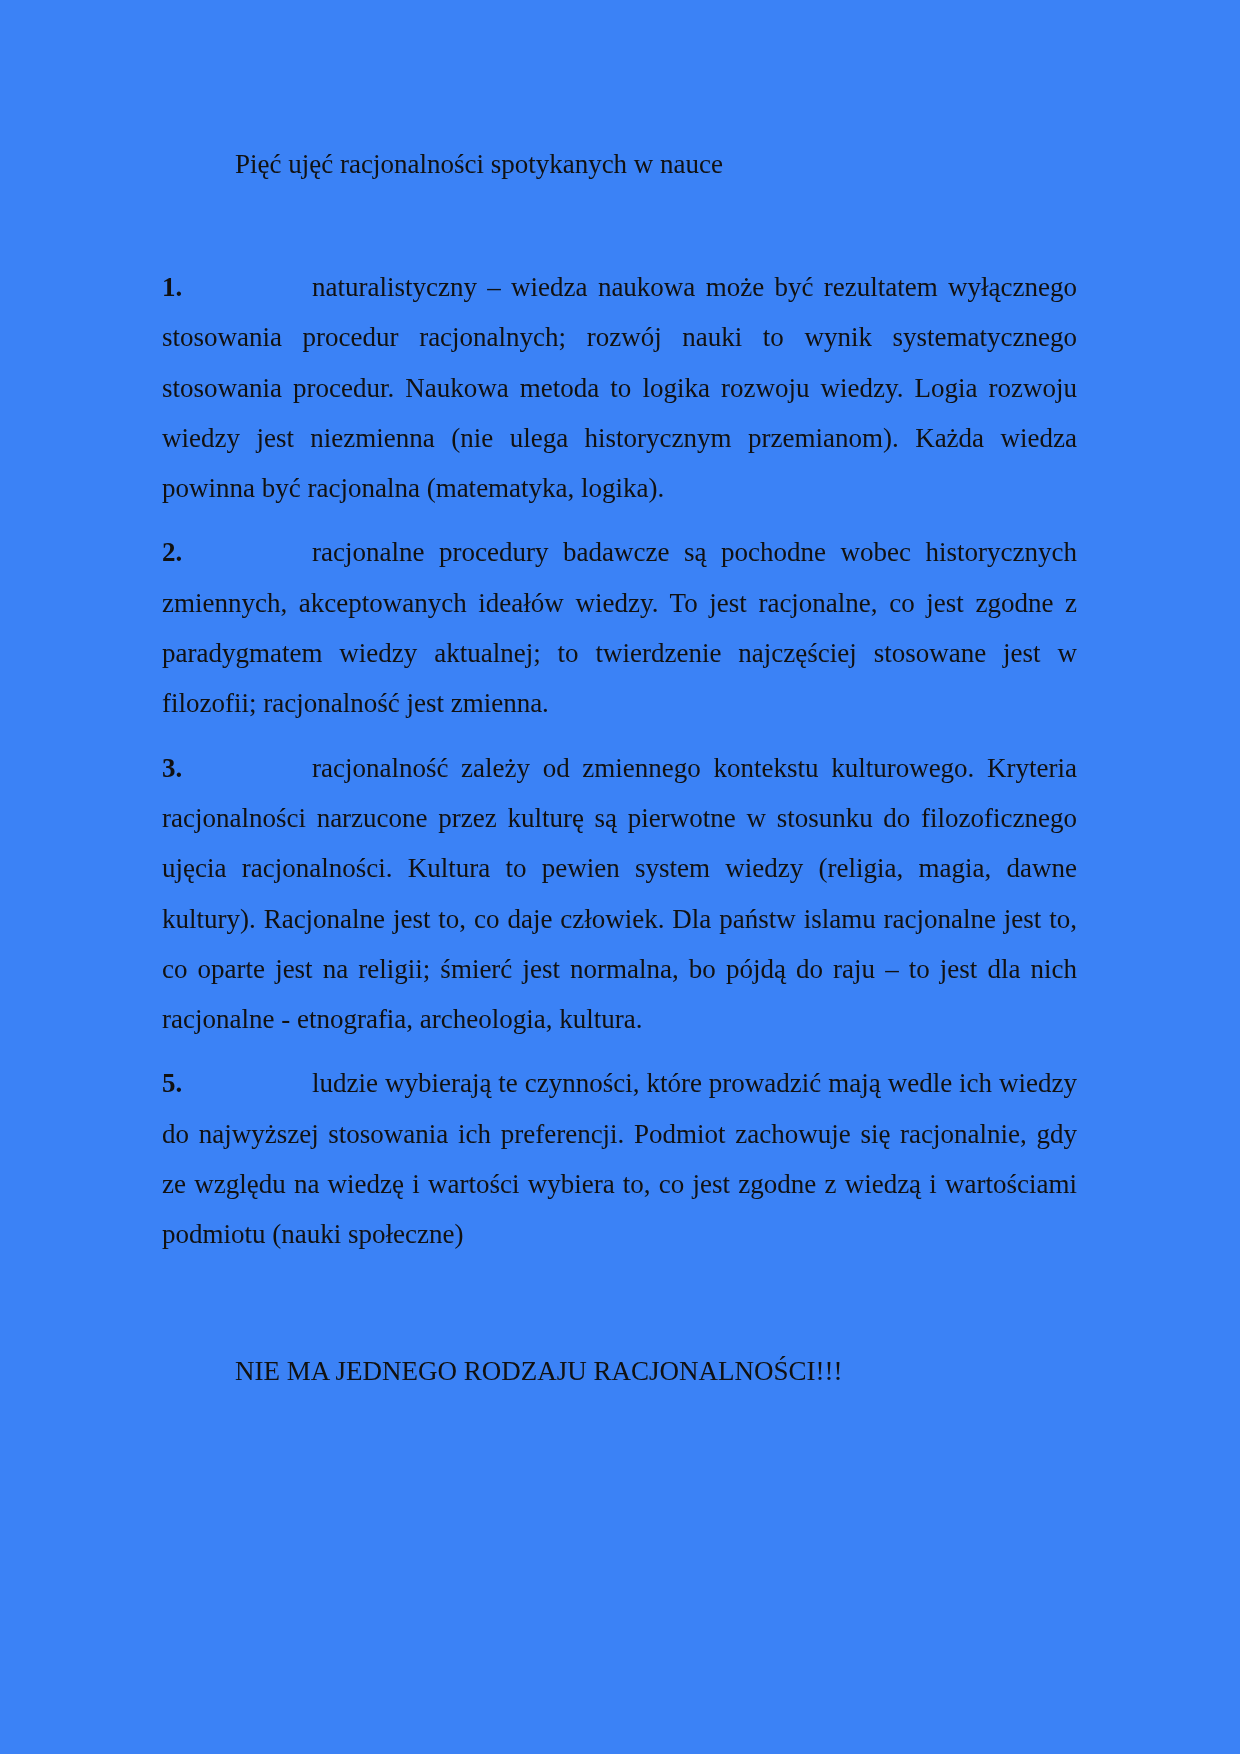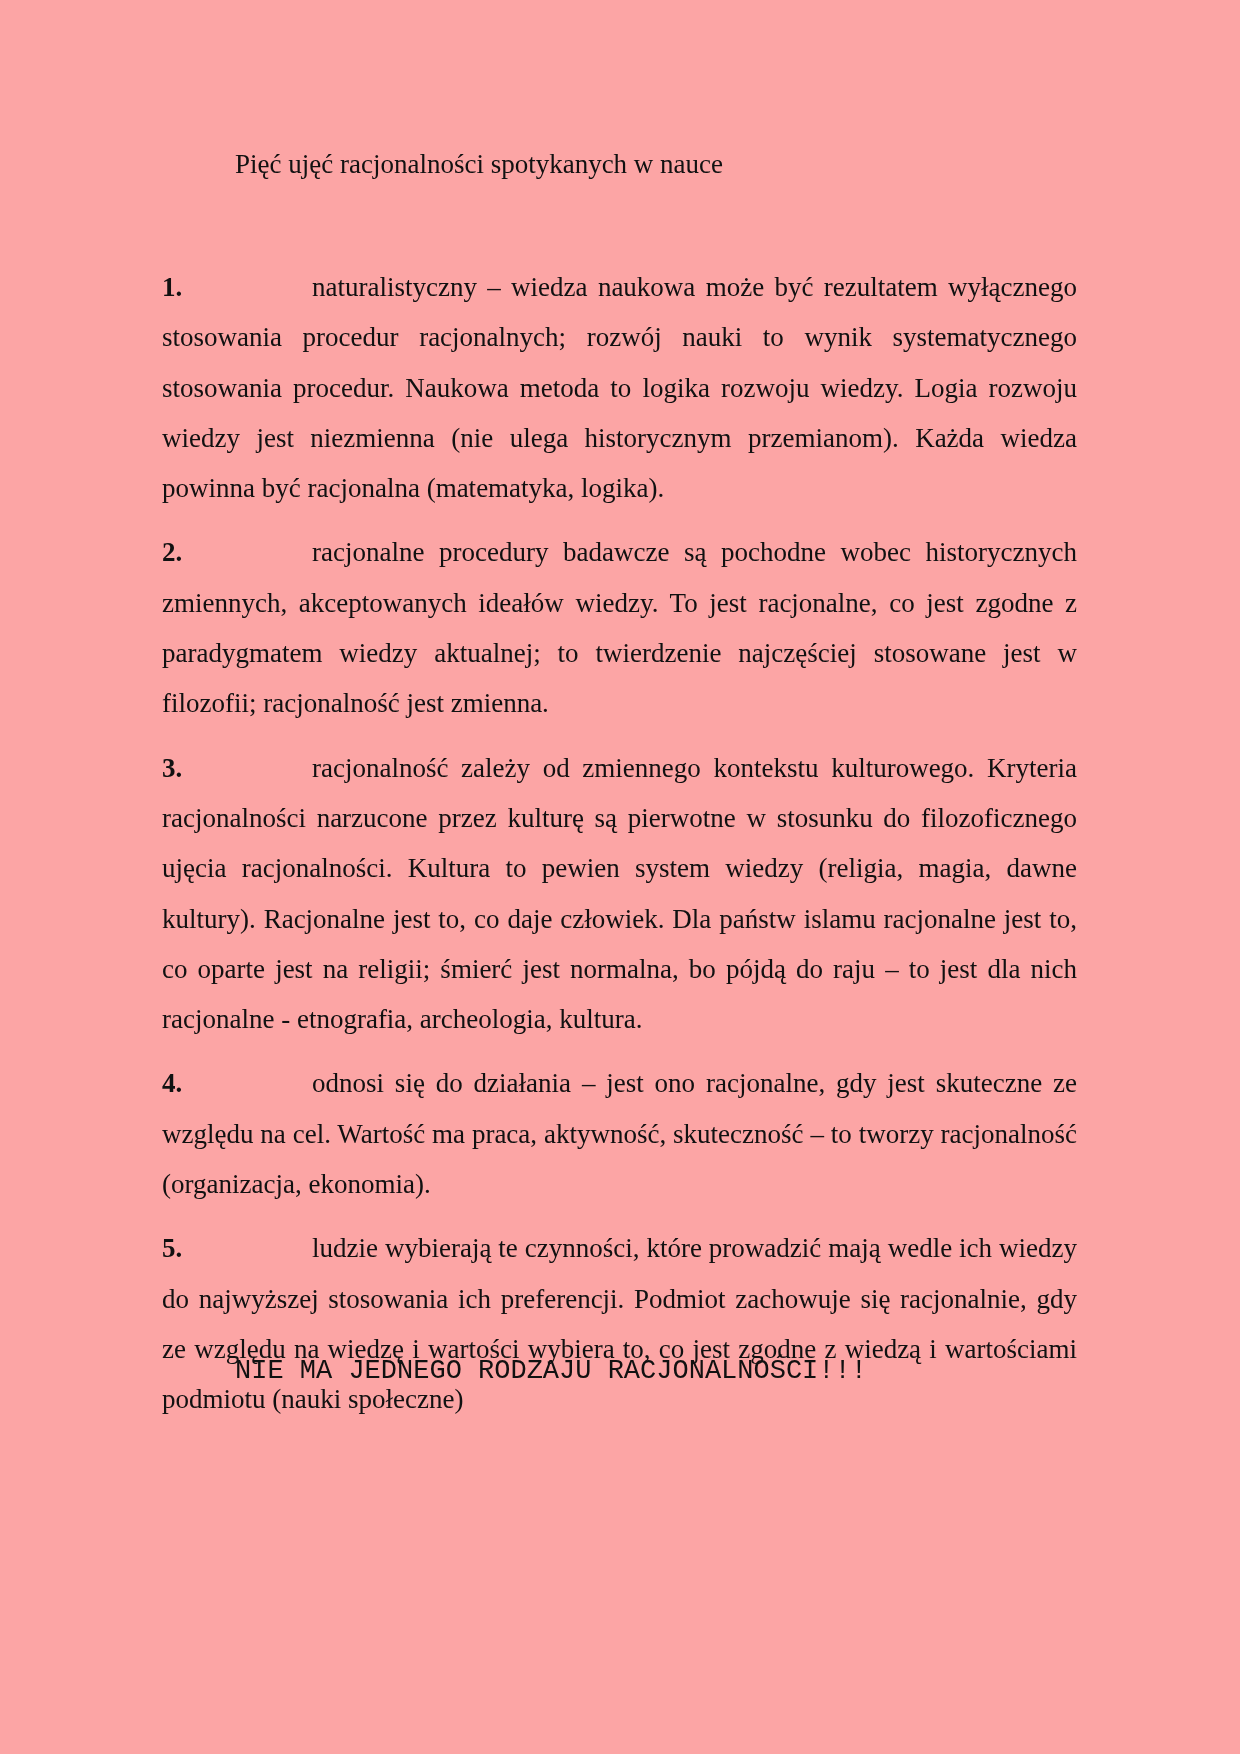--- a/index.html
+++ b/index.html
@@ -1,56 +1,53 @@
 <!DOCTYPE html>
 <html><head>
   <meta charset="utf-8">
   <style>
     html, body { margin: 0; padding: 0; background: #ffffff; }
     body {
       width: 1240px; height: 1754px; position: relative; overflow: hidden;
       font-family: "Liberation Serif", "DejaVu Serif", serif;
       color: #111111;
     }
-    .page { position: absolute; left: 0; top: 0; width: 1240px; height: 1754px; background: #fca5a5; }
+    .page { position: absolute; left: 0; top: 0; width: 1240px; height: 1754px; background: #3b82f6; }
     .title {
       position: absolute; left: 235px; top: 148px;
       font-size: 27px; line-height: 32px; white-space: nowrap;
     }
     .body {
       position: absolute; left: 148px; top: 248px; width: 943px;
       font-size: 27px; line-height: 50.3px; text-align: justify;
     }
     .item { margin: 14px; }
     .item-num {
       display: inline-block; width: 150px; font-weight: bold;
     }
     .closing {
       position: absolute; left: 235px; top: 1355px;
-      font-size: 27px; line-height: 32px; white-space: nowrap; font-family: Liberation Mono, monospace;
+      font-size: 27px; line-height: 32px; white-space: nowrap;
     }
   </style>
 </head>
 <body>
 
 <div class="page">
   <div class="title">Pięć ujęć racjonalności spotykanych w nauce</div>
 
   <div class="body">
     <p class="item">
       <span class="item-num">1.</span><span>naturalistyczny – wiedza naukowa może być rezultatem wyłącznego stosowania procedur racjonalnych; rozwój nauki to wynik systematycznego stosowania procedur. Naukowa metoda to logika rozwoju wiedzy. Logia rozwoju wiedzy jest niezmienna (nie ulega historycznym przemianom). Każda wiedza powinna być racjonalna (matematyka, logika).</span>
     </p>
     <p class="item">
       <span class="item-num">2.</span><span>racjonalne procedury badawcze są pochodne wobec historycznych zmiennych, akceptowanych ideałów wiedzy. To jest racjonalne, co jest zgodne z paradygmatem wiedzy aktualnej; to twierdzenie najczęściej stosowane jest w filozofii; racjonalność jest zmienna.</span>
     </p>
     <p class="item">
       <span class="item-num">3.</span><span>racjonalność zależy od zmiennego kontekstu kulturowego. Kryteria racjonalności narzucone przez kulturę są pierwotne w stosunku do filozoficznego ujęcia racjonalności. Kultura to pewien system wiedzy (religia, magia, dawne kultury). Racjonalne jest to, co daje człowiek. Dla państw islamu racjonalne jest to, co oparte jest na religii; śmierć jest normalna, bo pójdą do raju – to jest dla nich racjonalne - etnografia, archeologia, kultura.</span>
     </p>
     <p class="item">
-      <span class="item-num">4.</span><span>odnosi się do działania – jest ono racjonalne, gdy jest skuteczne ze względu na cel. Wartość ma praca, aktywność, skuteczność – to tworzy racjonalność (organizacja, ekonomia).</span>
-    </p>
-    <p class="item">
       <span class="item-num">5.</span><span>ludzie wybierają te czynności, które prowadzić mają wedle ich wiedzy do najwyższej stosowania ich preferencji. Podmiot zachowuje się racjonalnie, gdy ze względu na wiedzę i wartości wybiera to, co jest zgodne z wiedzą i wartościami podmiotu (nauki społeczne)</span>
     </p>
   </div>
 
   <div class="closing">NIE MA JEDNEGO RODZAJU RACJONALNOŚCI!!!</div>
 </div>
 
 </body></html>

